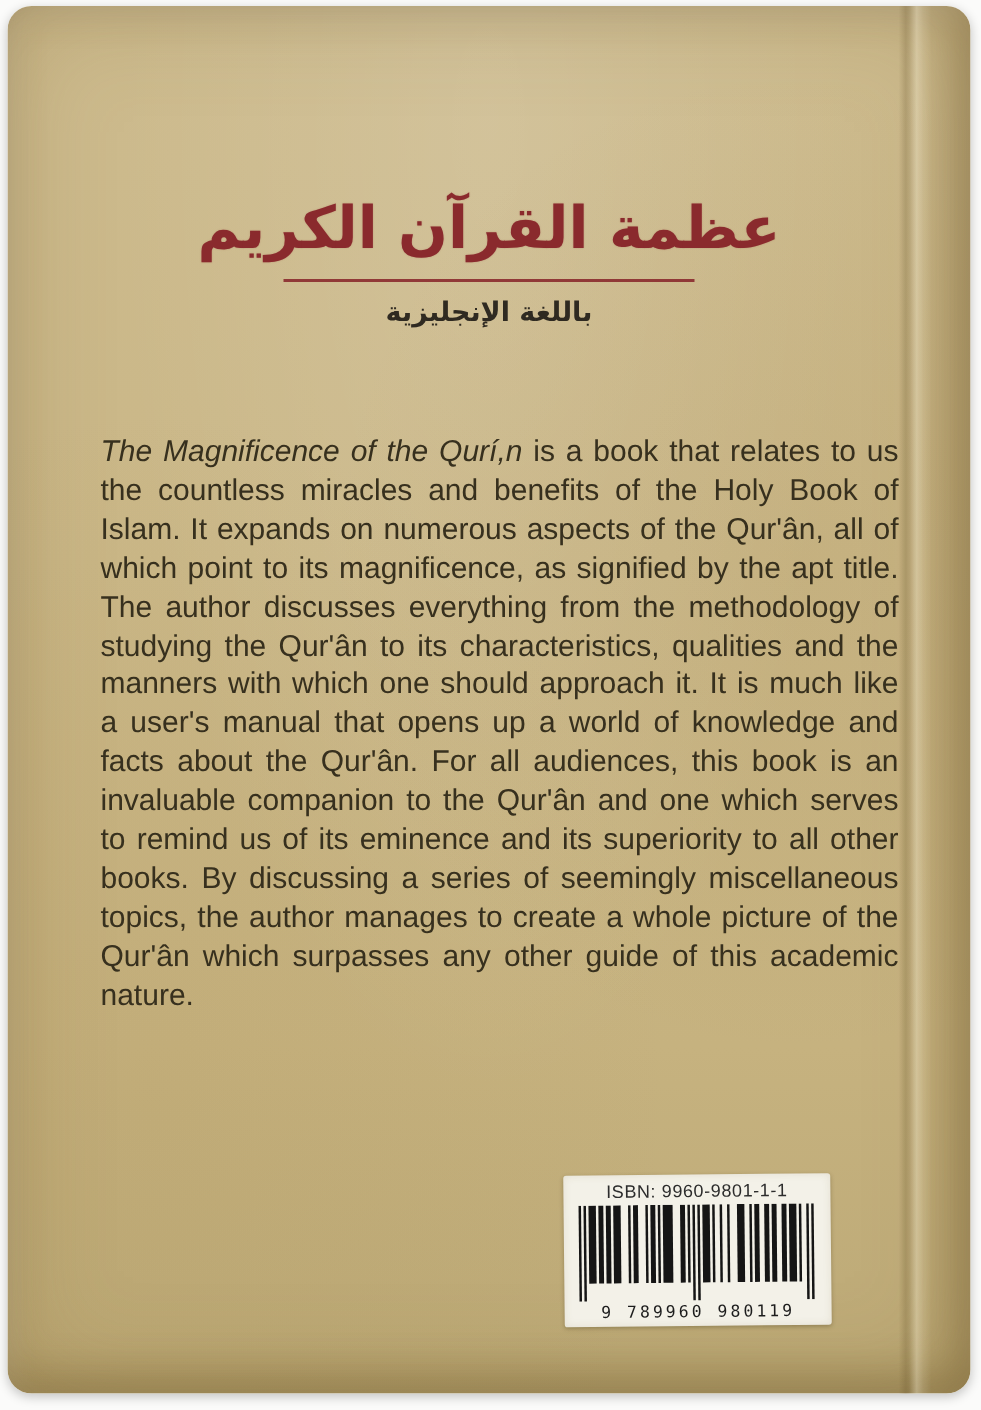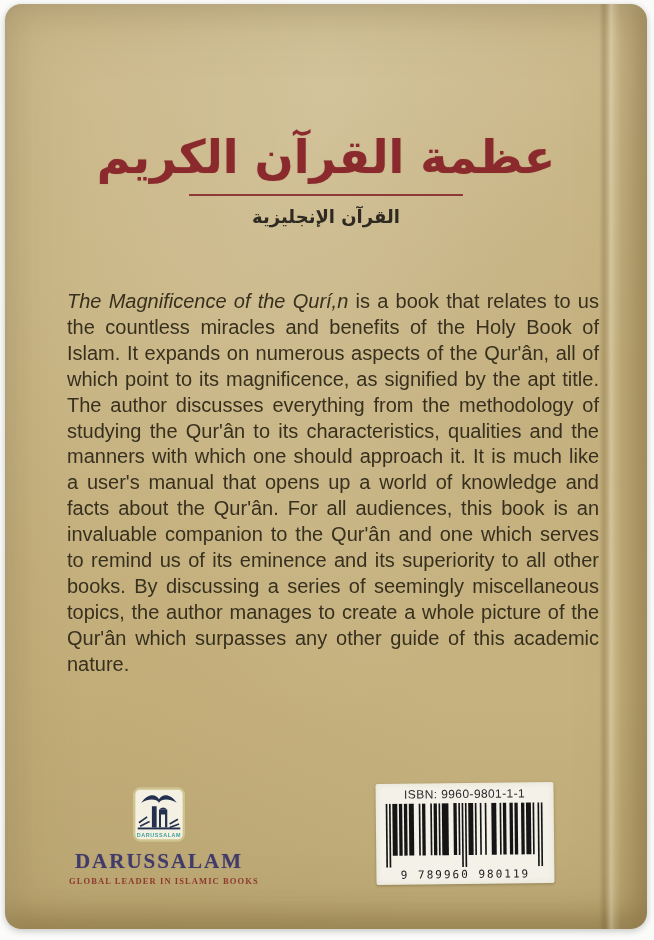--- a/index.html
+++ b/index.html
@@ -33,21 +33,21 @@
       rgba(60,45,15,.10) 32%,
       rgba(255,250,230,.30) 55%,
       rgba(255,250,230,.12) 75%,
       transparent 100%);
     border-radius:0;
   }
   
   .title-block{position:absolute;top:126px;left:0;right:0;text-align:center;}
   .arabic-title{
     font-family:"DejaVu Sans",sans-serif;
-    font-size:46px;font-weight:bold;color:#8a2a2d;
+    font-size:39px;font-weight:bold;color:#8a2a2d;
     direction:rtl;line-height:1.2;
     text-shadow:0 0 1px rgba(138,42,45,.35);
   }
   .title-rule{width:274px;height:2px;background:#8a2a2d;margin:9px auto 10px;opacity:.9;}
   .arabic-subtitle{
     font-family:"DejaVu Sans",sans-serif;
     font-size:18px;font-weight:bold;color:#2f2a21;
     direction:rtl;
   }
   
@@ -96,45 +96,27 @@
 </head>
 <body>
 
 <div class="book">
 
   <div class="crease"></div>
 
   <header class="title-block">
     <div class="arabic-title" dir="rtl">عظمة القرآن الكريم</div>
     <div class="title-rule"></div>
-    <div class="arabic-subtitle" dir="rtl">القرآن الإنجليزية</div>
+    <div class="arabic-subtitle" dir="rtl">باللغة الإنجليزية</div>
   </header>
 
   <p class="blurb">
     <em>The Magnificence of the Qurí,n</em><span> is a book that relates to us the countless miracles and benefits of the Holy Book of Islam. It expands on numerous aspects of the Qur'ân, all of which point to its magnificence, as signified by the apt title. The author discusses everything from the methodology of studying the Qur'ân to its characteristics, qualities and the manners with which one should approach it. It is much like a user's manual that opens up a world of knowledge and facts about the Qur'ân. For all audiences, this book is an invaluable companion to the Qur'ân and one which serves to remind us of its eminence and its superiority to all other books. By discussing a series of seemingly miscellaneous topics, the author manages to create a whole picture of the Qur'ân which surpasses any other guide of this academic nature.</span>
   </p>
 
-  <div class="publisher">
-    <svg class="logo-badge" viewBox="0 0 44 46" width="52" height="55">
-      <rect x="1" y="1" width="42" height="44" rx="5" fill="#f4f1e2" stroke="#cfc48f" stroke-width="2"></rect>
-
-      <path d="M7,13 C13,4 20,6 22,10 C24,6 31,4 37,13 C30,9 24,10 22,13 C20,10 14,9 7,13 Z" fill="#23304f"></path>
-
-      <rect x="16" y="16" width="4" height="18" fill="#23304f"></rect>
-      <rect x="22" y="19" width="7" height="15" fill="#23304f"></rect>
-      <path d="M22 19 q3.5 -4 7 0 Z" fill="#23304f"></path>
-      <rect x="23.7" y="23" width="3.4" height="11" fill="#f4f1e2"></rect>
-
-      <path d="M5,30 l7,-5 M6,33 l8,-4 M31,31 l7,-4 M31,34 l8,-3" stroke="#23304f" stroke-width="1.4" fill="none"></path>
-      <rect x="4" y="34" width="36" height="1.6" fill="#23304f"></rect>
-      <text x="22" y="42" text-anchor="middle" font-size="4.6" letter-spacing="0.5" fill="#3f9e96" font-family="Liberation Sans, sans-serif" font-weight="bold">DARUSSALAM</text>
-    </svg>
-    <div class="wordmark">DARUSSALAM</div>
-    <div class="tagline">GLOBAL LEADER IN ISLAMIC BOOKS</div>
-  </div>
 
   <div class="barcode-label">
     <div class="isbn">ISBN: 9960-9801-1-1</div>
     <svg class="bars" id="barcode-svg" width="160" height="64">
         <rect x="1.00" y="0" width="1.65" height="64" fill="#151515"></rect>
         <rect x="4.30" y="0" width="1.65" height="64" fill="#151515"></rect>
         <rect x="7.60" y="0" width="4.95" height="52" fill="#151515"></rect>
         <rect x="14.20" y="0" width="3.30" height="52" fill="#151515"></rect>
         <rect x="19.15" y="0" width="3.30" height="52" fill="#151515"></rect>
         <rect x="24.10" y="0" width="4.95" height="52" fill="#151515"></rect>

